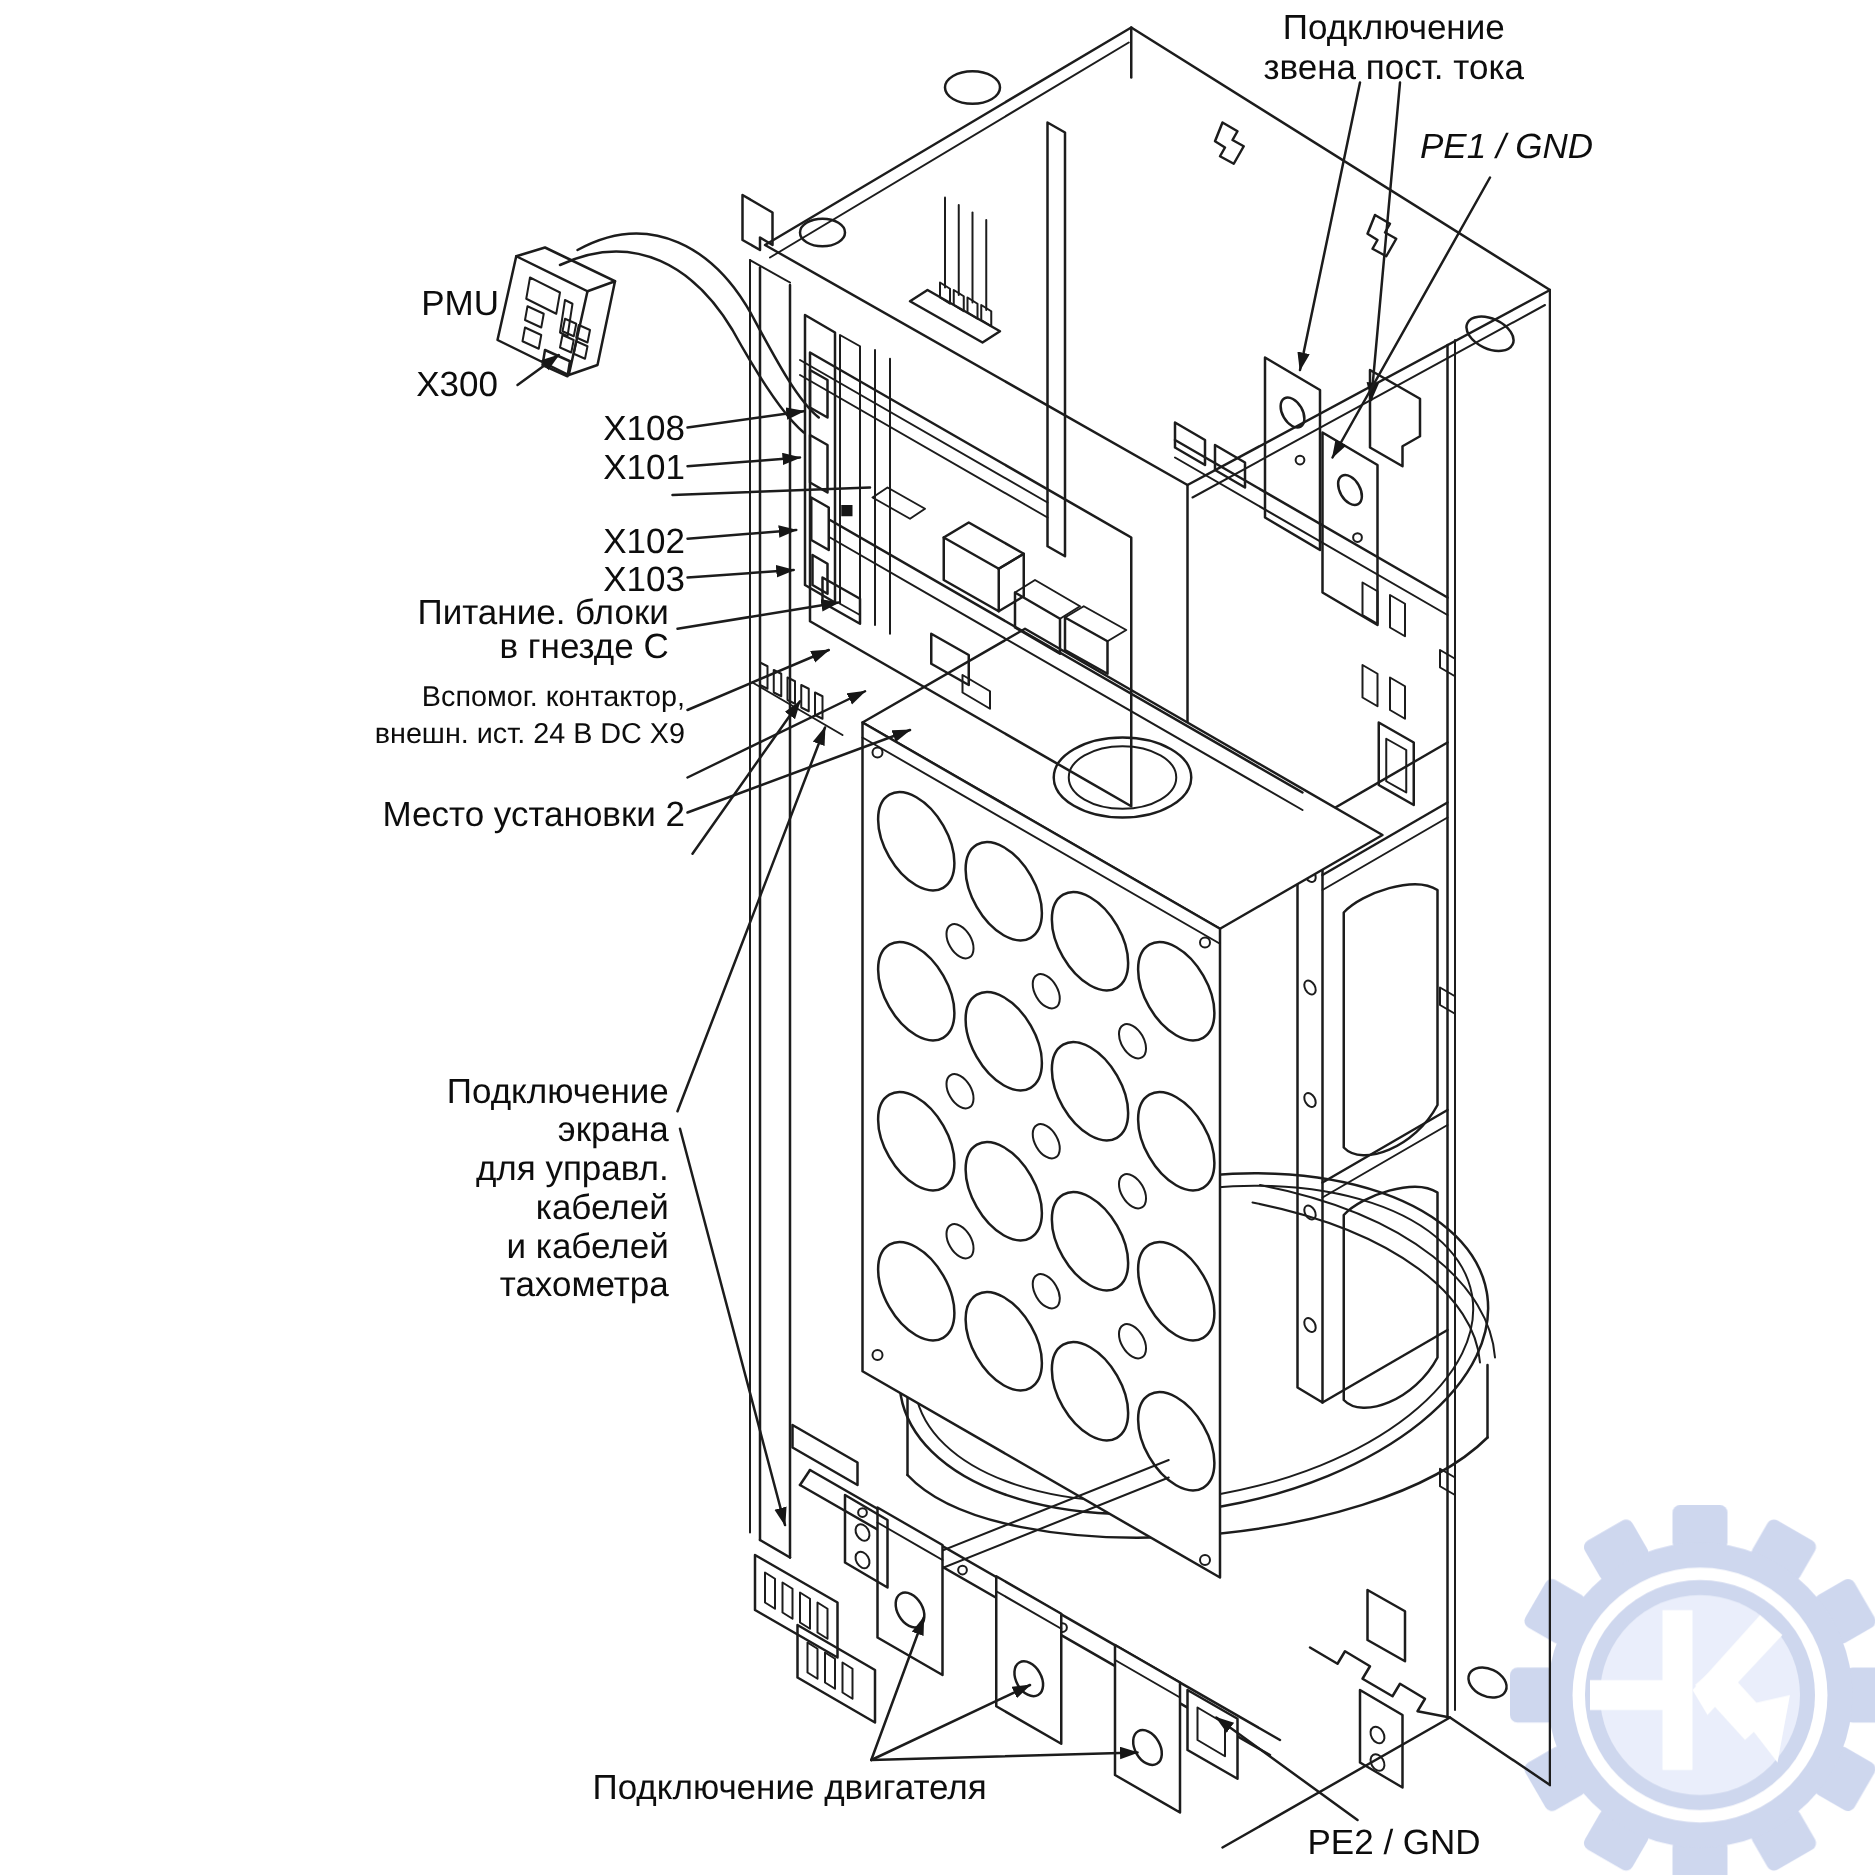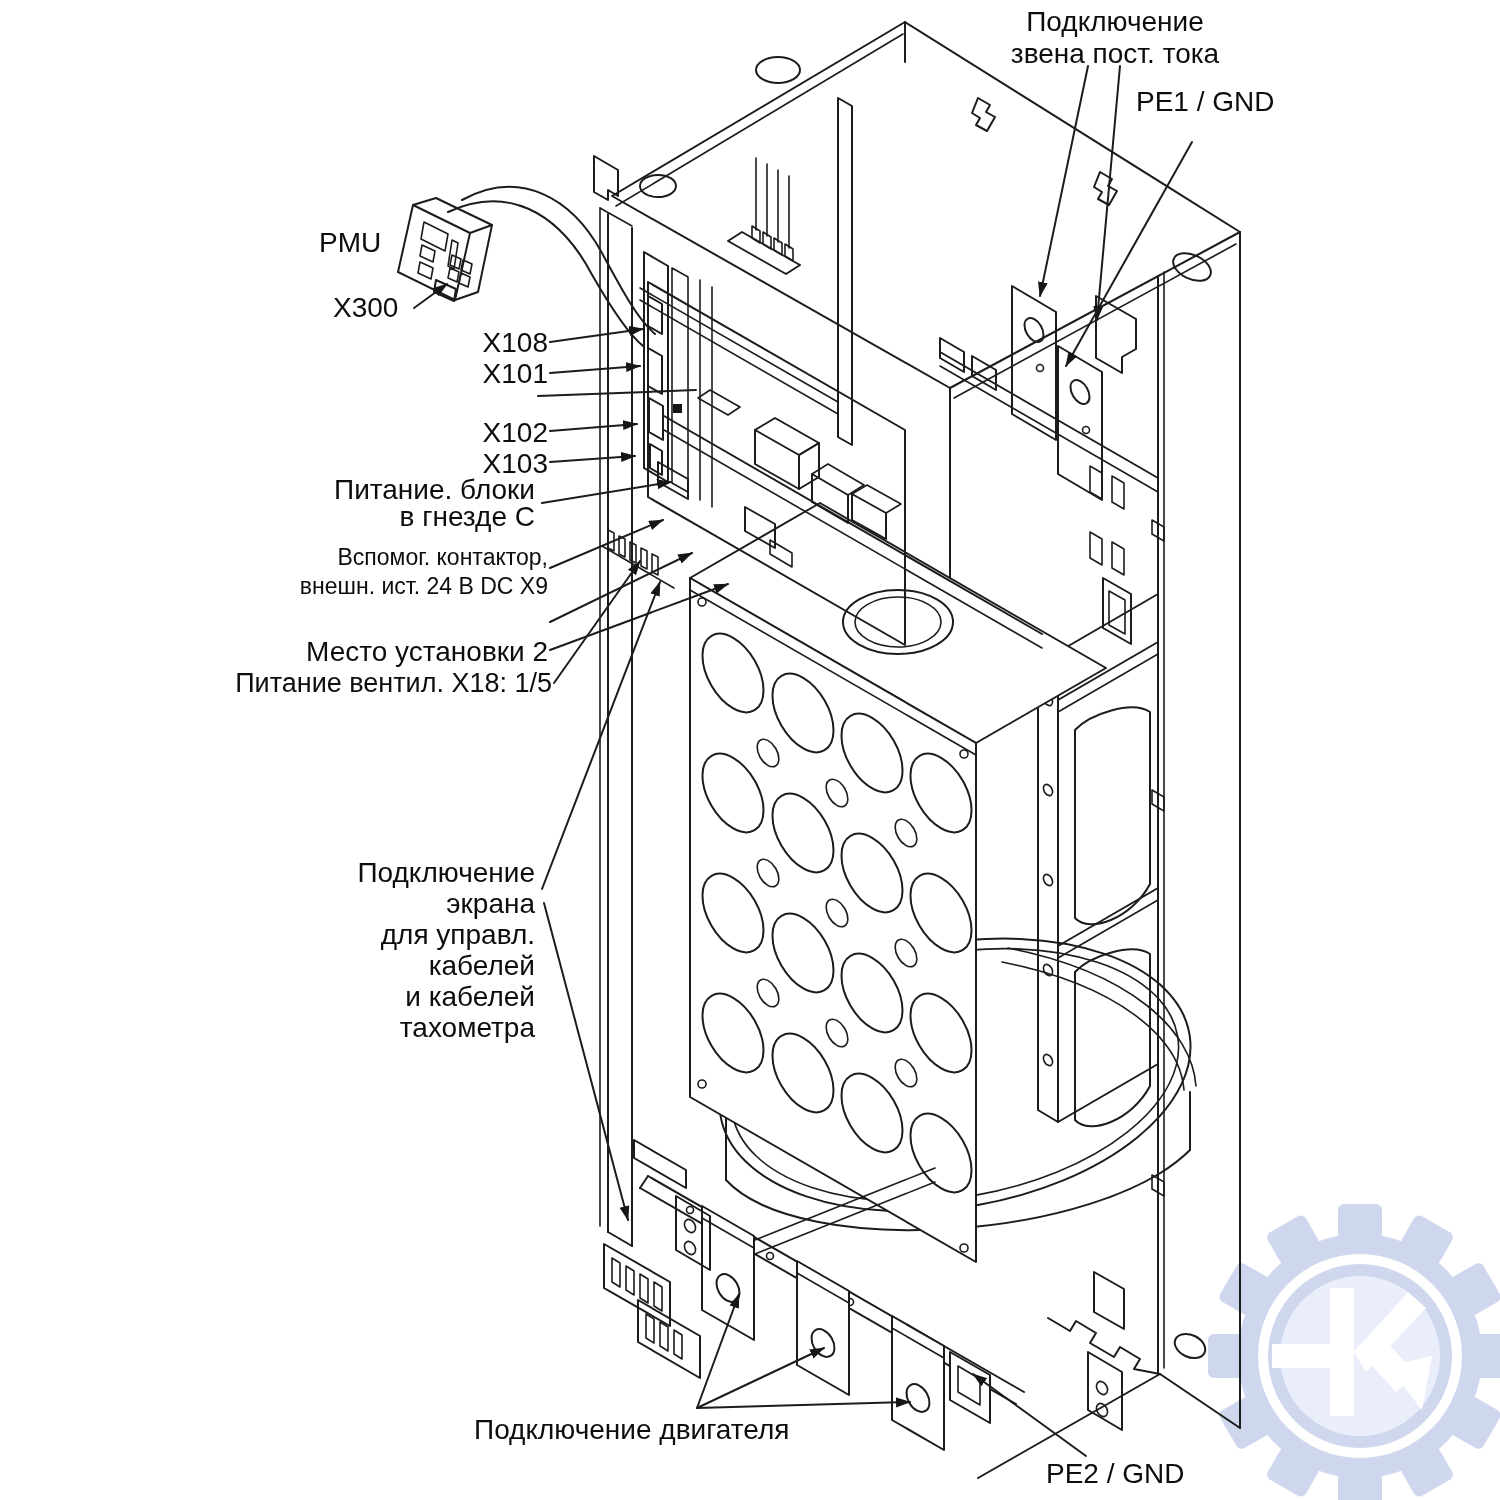--- a/index.html
+++ b/index.html
@@ -322,32 +322,31 @@
     <path class="ln" d="M544,903 L628,1220" marker-end="url(#arr)"></path>
     <path class="ln" d="M697,1408 L739,1294" marker-end="url(#arr)"></path>
     <path class="ln" d="M697,1408 L824,1348" marker-end="url(#arr)"></path>
     <path class="ln" d="M697,1408 L910,1402" marker-end="url(#arr)"></path>
     <path class="ln" d="M1086,1456 L973,1374" marker-end="url(#arr)"></path>
   </g>
 </svg>
 
 <div class="lbl c" style="left:930px;top:6px;width:370px;">Подключение
 звена пост. тока</div>
-<div class="lbl" style="left:1136px;top:86px;">PE1 / GND</div>
-<div class="lbl" style="left:319px;top:227px;text-align:center;">PMU</div>
+<div class="lbl" style="left:1136px;top:101px;font-style:italic;">PE1 / GND</div>
+<div class="lbl" style="left:337px;top:227px;text-align:center;">PMU</div>
 <div class="lbl" style="left:333px;top:292px;">X300</div>
 <div class="lbl r" style="left:390px;top:327px;width:158px;">X108</div>
 <div class="lbl r" style="left:390px;top:358px;width:158px;">X101</div>
 <div class="lbl r" style="left:390px;top:417px;width:158px;">X102</div>
 <div class="lbl r" style="left:390px;top:448px;width:158px;">X103</div>
 <div class="lbl r" style="left:270px;top:476px;width:265px;line-height:27px;">Питание. блоки
 в гнезде C</div>
 <div class="lbl r" style="left:230px;top:543px;width:318px;font-size:23px;line-height:29px;">Вспомог. контактор,
 внешн. ист. 24 В DC  X9</div>
 <div class="lbl r" style="left:270px;top:636px;width:278px;">Место установки 2</div>
-<div class="lbl r" style="left:230px;top:668px;width:322px;font-size:27px;">Питание вентил. X18: 1/5</div>
 <div class="lbl" style="left:474px;top:1414px;">Подключение двигателя</div>
 <div class="lbl r" style="left:270px;top:857px;width:265px;line-height:31px;">Подключение экрана
 для управл. кабелей
 и кабелей тахометра</div>
 <div class="lbl" style="left:1046px;top:1458px;">PE2 / GND</div>
 
 </div>
 
 </body></html>

